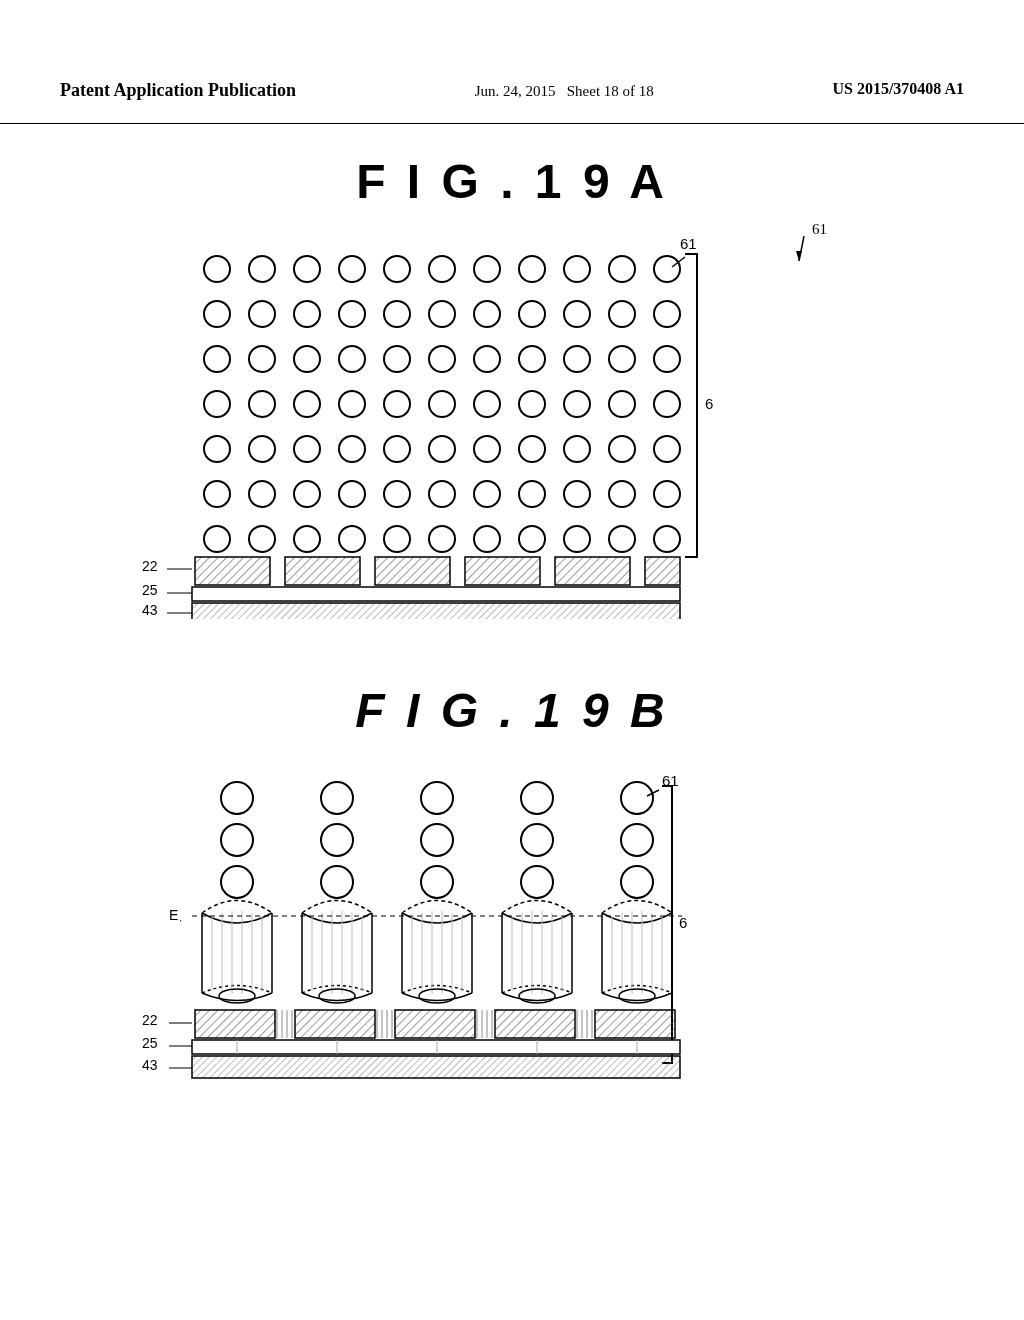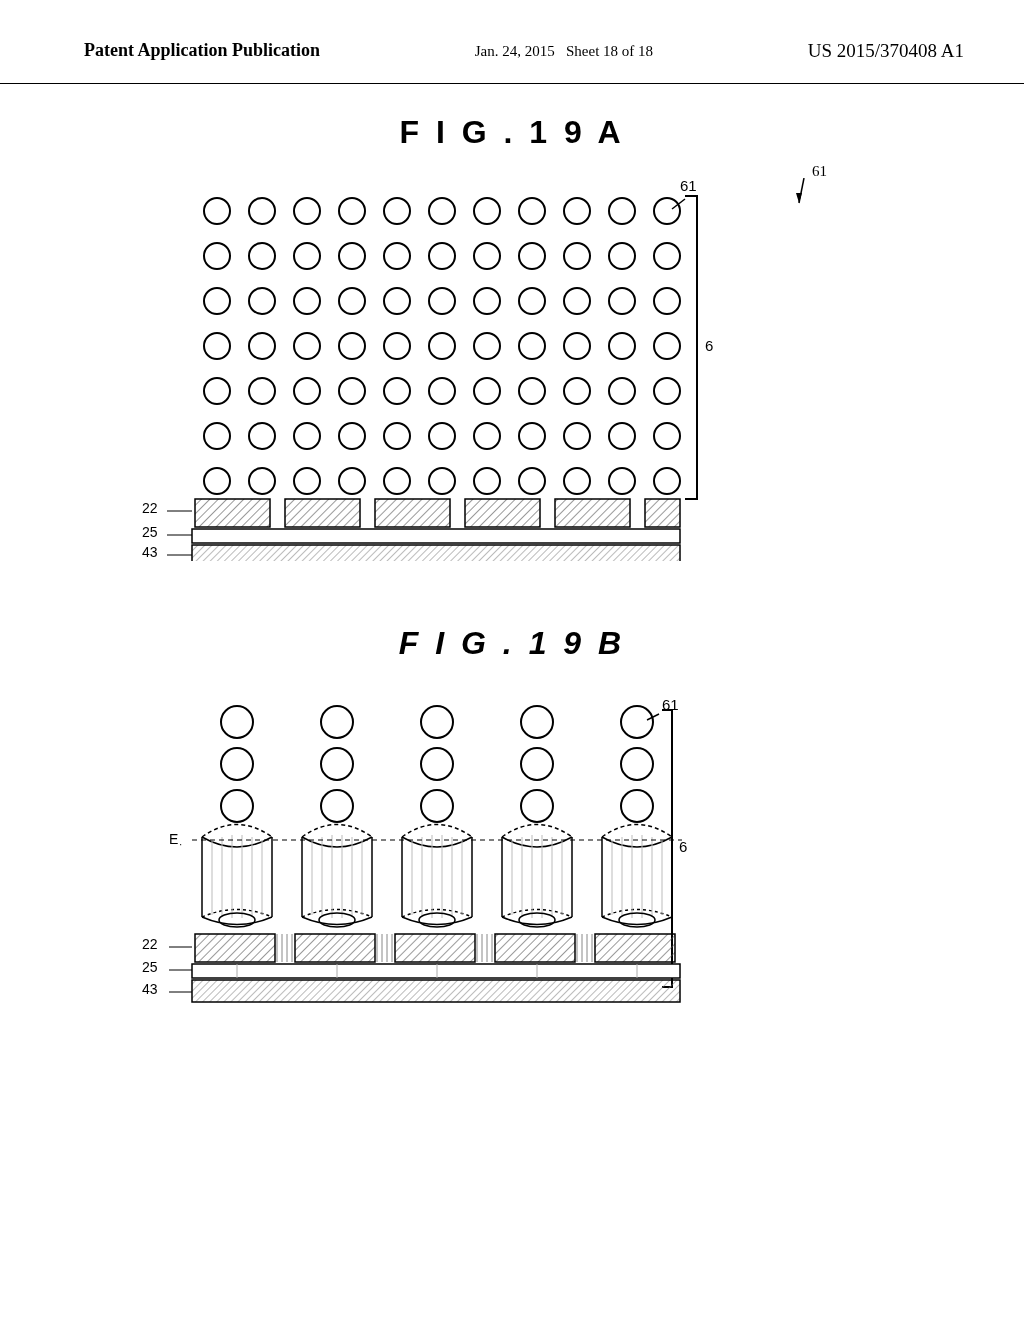--- a/index.html
+++ b/index.html
@@ -18,62 +18,63 @@
       background: #fff;
       position: relative;
       padding: 0;
     }
 
     
     .header {
       display: flex;
       justify-content: space-between;
       align-items: flex-start;
-      padding: 40px 60px 20px 84px;
+      padding: 40px 60px 20px 60px;
       border-bottom: 1px solid #000;
+      margin-top: 40px;
     }
     .header-left {
       font-size: 18px;
       font-weight: bold;
     }
     .header-center {
       font-size: 15px;
       text-align: center;
       line-height: 1.5;
     }
     .header-right {
-      font-size: 19px;
-      font-weight: normal;
+      font-size: 16px;
+      font-weight: bold;
     }
 
     
     .content {
       padding: 30px 80px;
     }
 
     
     .fig-title {
       text-align: center;
-      font-size: 32px;
+      font-size: 48px;
       font-weight: bold;
       letter-spacing: 4px;
       margin-bottom: 30px;
       font-family: Arial, sans-serif;
     }
 
   </style>
 </head>
 <body>
 
 <div class="page">
 
   <div class="header">
     <div class="header-left">Patent Application Publication</div>
     <div class="header-center">
-      <span>Jan. 24, 2015</span>&nbsp;&nbsp;
+      <span>Jun. 24, 2015</span>&nbsp;&nbsp;
       <span>Sheet 18 of 18</span>
     </div>
     <div class="header-right">US 2015/370408 A1</div>
   </div>
 
   <div class="content">
 
     <div class="fig-title">F I G . 1 9 A</div>
 
     <div style="position:relative; width:750px; margin: 0 auto 60px auto;">

